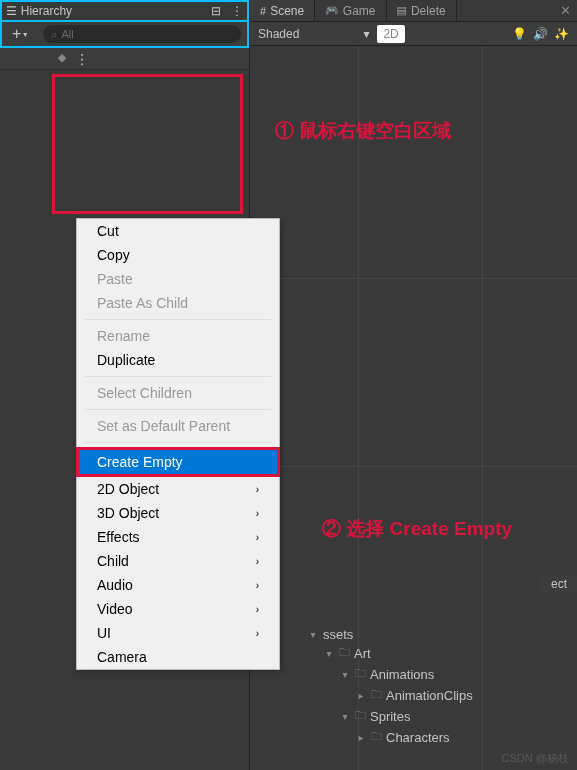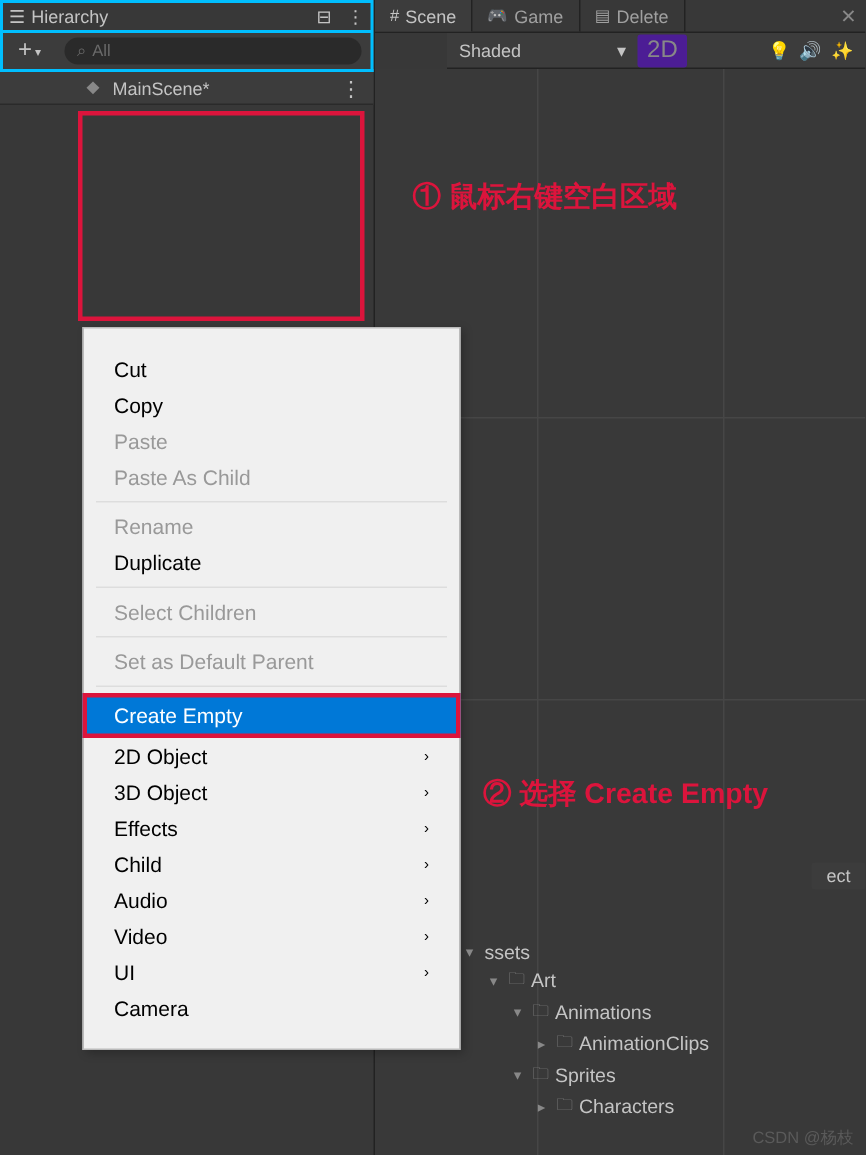--- a/index.html
+++ b/index.html
@@ -25,31 +25,31 @@
 
 .empty-area { margin: 4px 6px 4px 52px; height: 140px; border: 3px solid #dc143c; background: #383838; }
 
 
 .right-panel { flex: 1; background: #383838; display: flex; flex-direction: column; }
 .tabs-row { height: 22px; background: #383838; display: flex; align-items: center; border-bottom: 1px solid #222; }
 .tab { padding: 0 10px; height: 100%; display: flex; align-items: center; gap: 4px; font-size: 12px; color: #a0a0a0; border-right: 1px solid #222; }
 .tab.active { background: #3c3c3c; color: #c4c4c4; }
 .tab-icon { font-size: 11px; }
 
-.scene-toolbar { height: 24px; background: #3c3c3c; display: flex; align-items: center; padding: 0 8px; gap: 8px; border-bottom: 1px solid #222; margin-left: 48px; }
+.scene-toolbar { height: 24px; background: #3c3c3c; display: flex; align-items: center; padding: 0 8px; gap: 8px; border-bottom: 1px solid #222; }
 .shaded-dd { font-size: 12px; color: #c4c4c4; display: flex; align-items: center; gap: 4px; }
-.toolbar-btn { padding: 2px 6px; font-size: 16px; color: #888; background: #4c1d95; border-radius: 2px; }
+.toolbar-btn { padding: 2px 6px; font-size: 12px; color: #888; background: #ffffff; border-radius: 2px; }
 .toolbar-icons { display: flex; gap: 6px; margin-left: auto; color: #888; font-size: 12px; }
 
 .scene-viewport { flex: 1; background: #393939; position: relative; }
 .grid-line-v { position: absolute; top: 0; bottom: 0; width: 1px; background: #464646; }
 .grid-line-h { position: absolute; left: 0; right: 0; height: 1px; background: #464646; }
 
 
-.context-menu { position: absolute; left: 55px; top: 218px; width: 252px; background: #f0f0f0; border: 1px solid #bbb; box-shadow: 2px 2px 6px rgba(0,0,0,0.25); color: #000; padding: 15px 0; }
+.context-menu { position: absolute; left: 76px; top: 218px; width: 204px; background: #f0f0f0; border: 1px solid #bbb; box-shadow: 2px 2px 6px rgba(0,0,0,0.25); color: #000; padding: 0 0; }
 .menu-item { padding: 4px 20px; font-size: 14px; color: #000; display: flex; align-items: center; justify-content: space-between; cursor: pointer; }
 .menu-item.disabled { color: #999; cursor: default; }
 .menu-item.highlighted { background: #0078d7; color: #fff; border: 3px solid #dc143c; margin: 0 -1px; padding: 4px 18px; }
 .menu-sep { height: 1px; background: #ddd; margin: 4px 8px; }
 .submenu-arrow { font-size: 10px; color: #000; }
 
 
 .annotation { position: absolute; color: #dc143c; font-weight: bold; font-size: 19px; font-family: Arial, sans-serif; }
 
 
@@ -82,21 +82,20 @@
     </div>
     <div class="hierarchy-toolbar">
       <span class="plus-btn">+<span class="dropdown-arrow">▾</span></span>
       <div class="search-box">
         <span>⌕</span>
         <span>All</span>
       </div>
     </div>
     <div class="scene-row">
       <span class="unity-icon">⯁</span>
-      <span class="scene-name">MainScene*</span>
       <span class="scene-menu">⋮</span>
     </div>
     <div class="empty-area"></div>
   </div>
 
   <div class="right-panel">
     <div class="tabs-row">
       <div class="tab active">
         <span class="tab-icon">#</span>
         <span>Scene</span>

